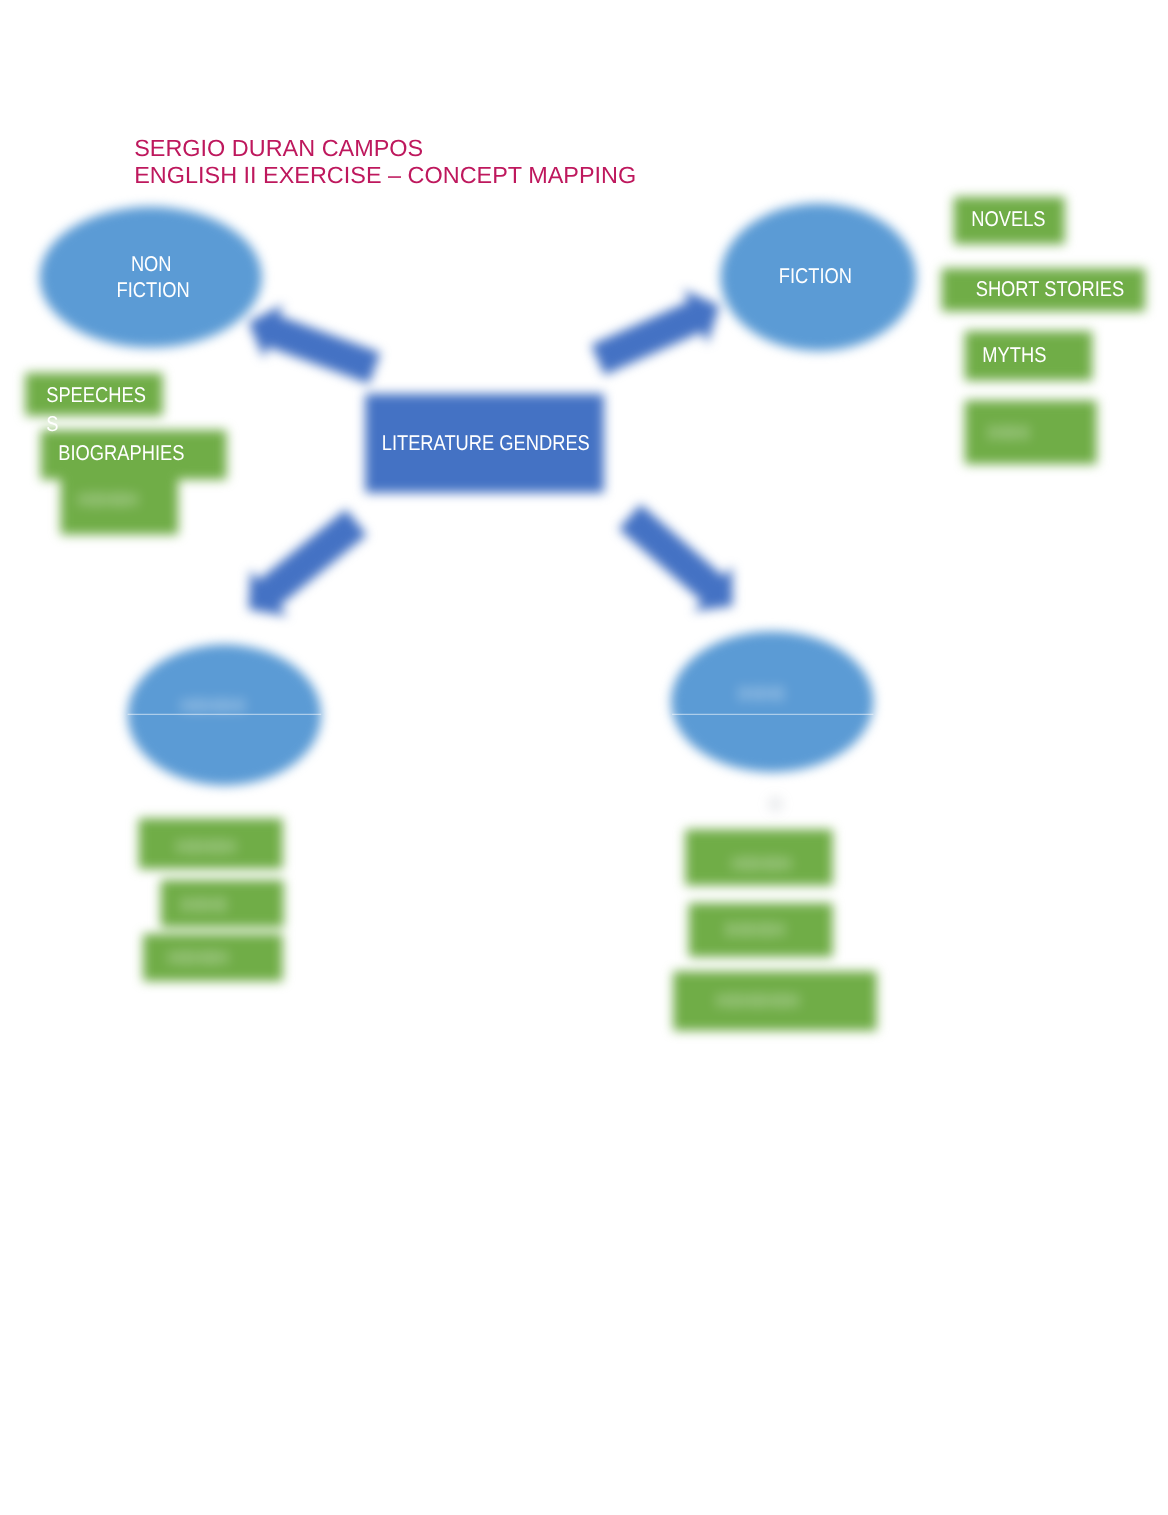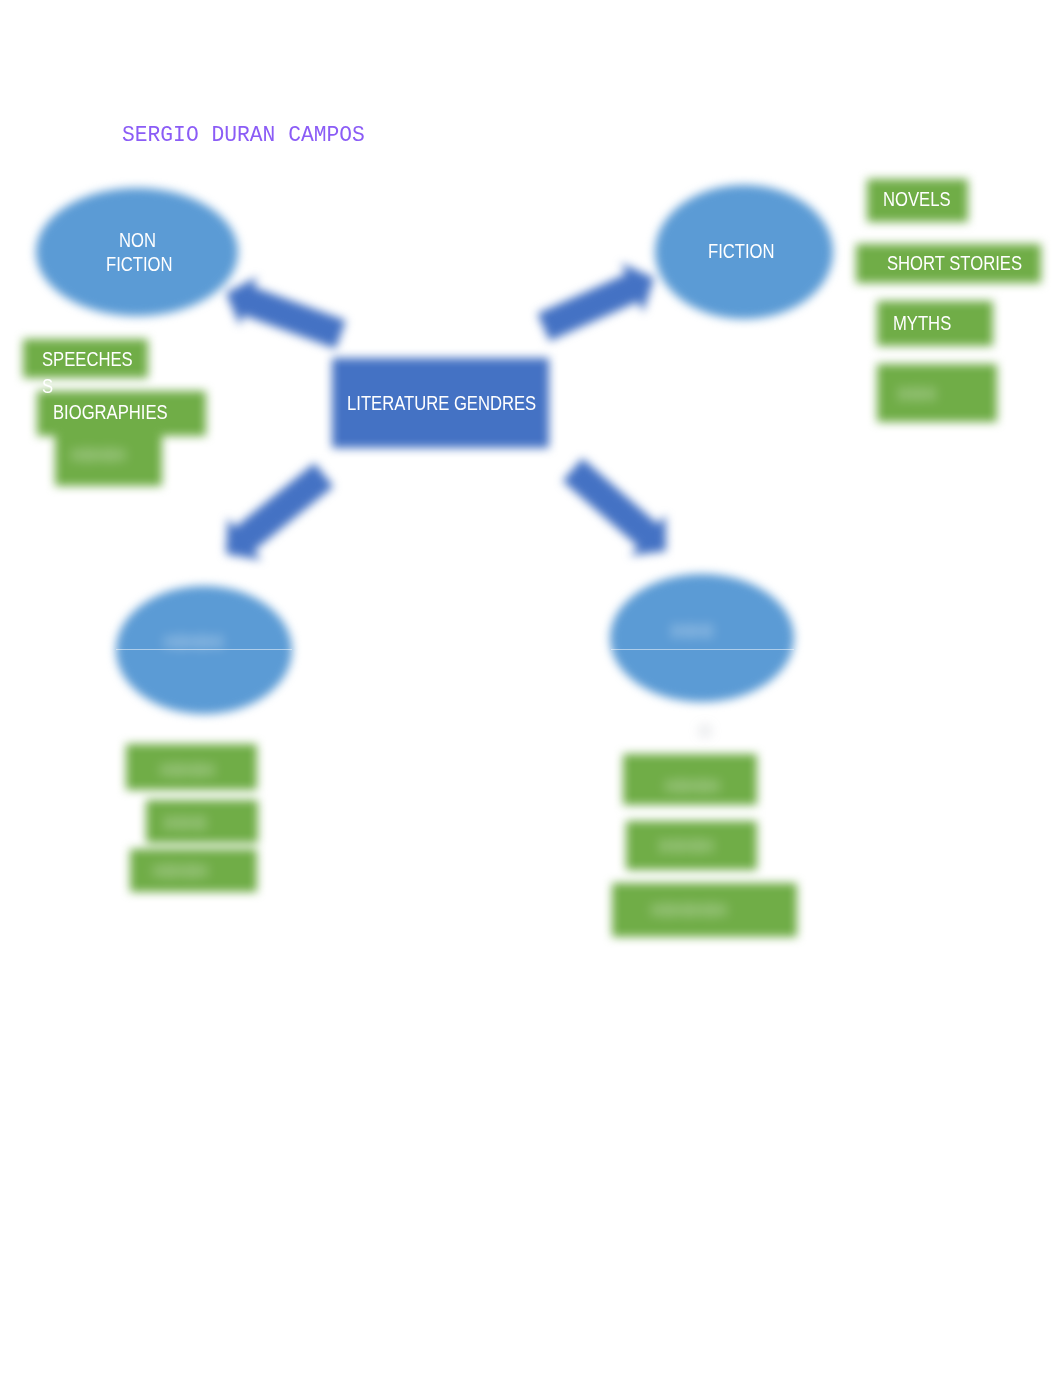--- a/index.html
+++ b/index.html
@@ -2,22 +2,22 @@
 <html><head>
 <meta charset="utf-8">
 <title>English II Exercise - Concept Mapping</title>
 <style>
   html,body{margin:0;padding:0;background:#ffffff;}
   body{width:1062px;height:1377px;overflow:hidden;
        font-family:"Liberation Sans",sans-serif;}
   #page{position:relative;width:1062px;height:1377px;background:#ffffff;overflow:hidden;}
 
   .hdr-block{position:absolute;left:122px;top:124px;
-      font-family:Liberation Mono, monospace;font-size:21.3px;line-height:23.7px;
-      color:#8b5cf6;white-space:nowrap;}
+      font-family:Liberation Sans, sans-serif;font-size:21.3px;line-height:23.7px;
+      color:#be185d;white-space:nowrap;}
   .hdr-line{display:block;}
 
   svg.canvas{position:absolute;left:0;top:0;width:1062px;height:1377px;display:block;}
 
   #labels{position:absolute;left:0;top:0;width:1062px;height:1377px;
           filter:blur(0.55px);}
   #illegible{position:absolute;left:0;top:0;width:1062px;height:1377px;
           filter:blur(5.5px);pointer-events:none;}
   .ill{position:absolute;color:rgba(255,255,255,.62);white-space:pre;overflow:hidden;
        font-family:"Liberation Sans",sans-serif;font-size:19.4px;line-height:16px;
@@ -28,20 +28,21 @@
        transform-origin:0 0;transform:scaleX(0.858);
        line-height:19.4px;}
 </style>
 </head>
 <body>
 
 <div id="page">
 
   <div class="hdr-block">
     <span class="hdr-line">SERGIO DURAN CAMPOS</span>
+    <span class="hdr-line">ENGLISH II EXERCISE – CONCEPT MAPPING</span>
   </div>
 
   <svg class="canvas" viewBox="0 0 1062 1377">
     <defs>
       <filter id="shapeblur" x="-40%" y="-40%" width="180%" height="180%" color-interpolation-filters="sRGB">
         <feGaussianBlur stdDeviation="4.6"></feGaussianBlur>
       </filter>
     </defs>
 
     <g filter="url(#shapeblur)">

